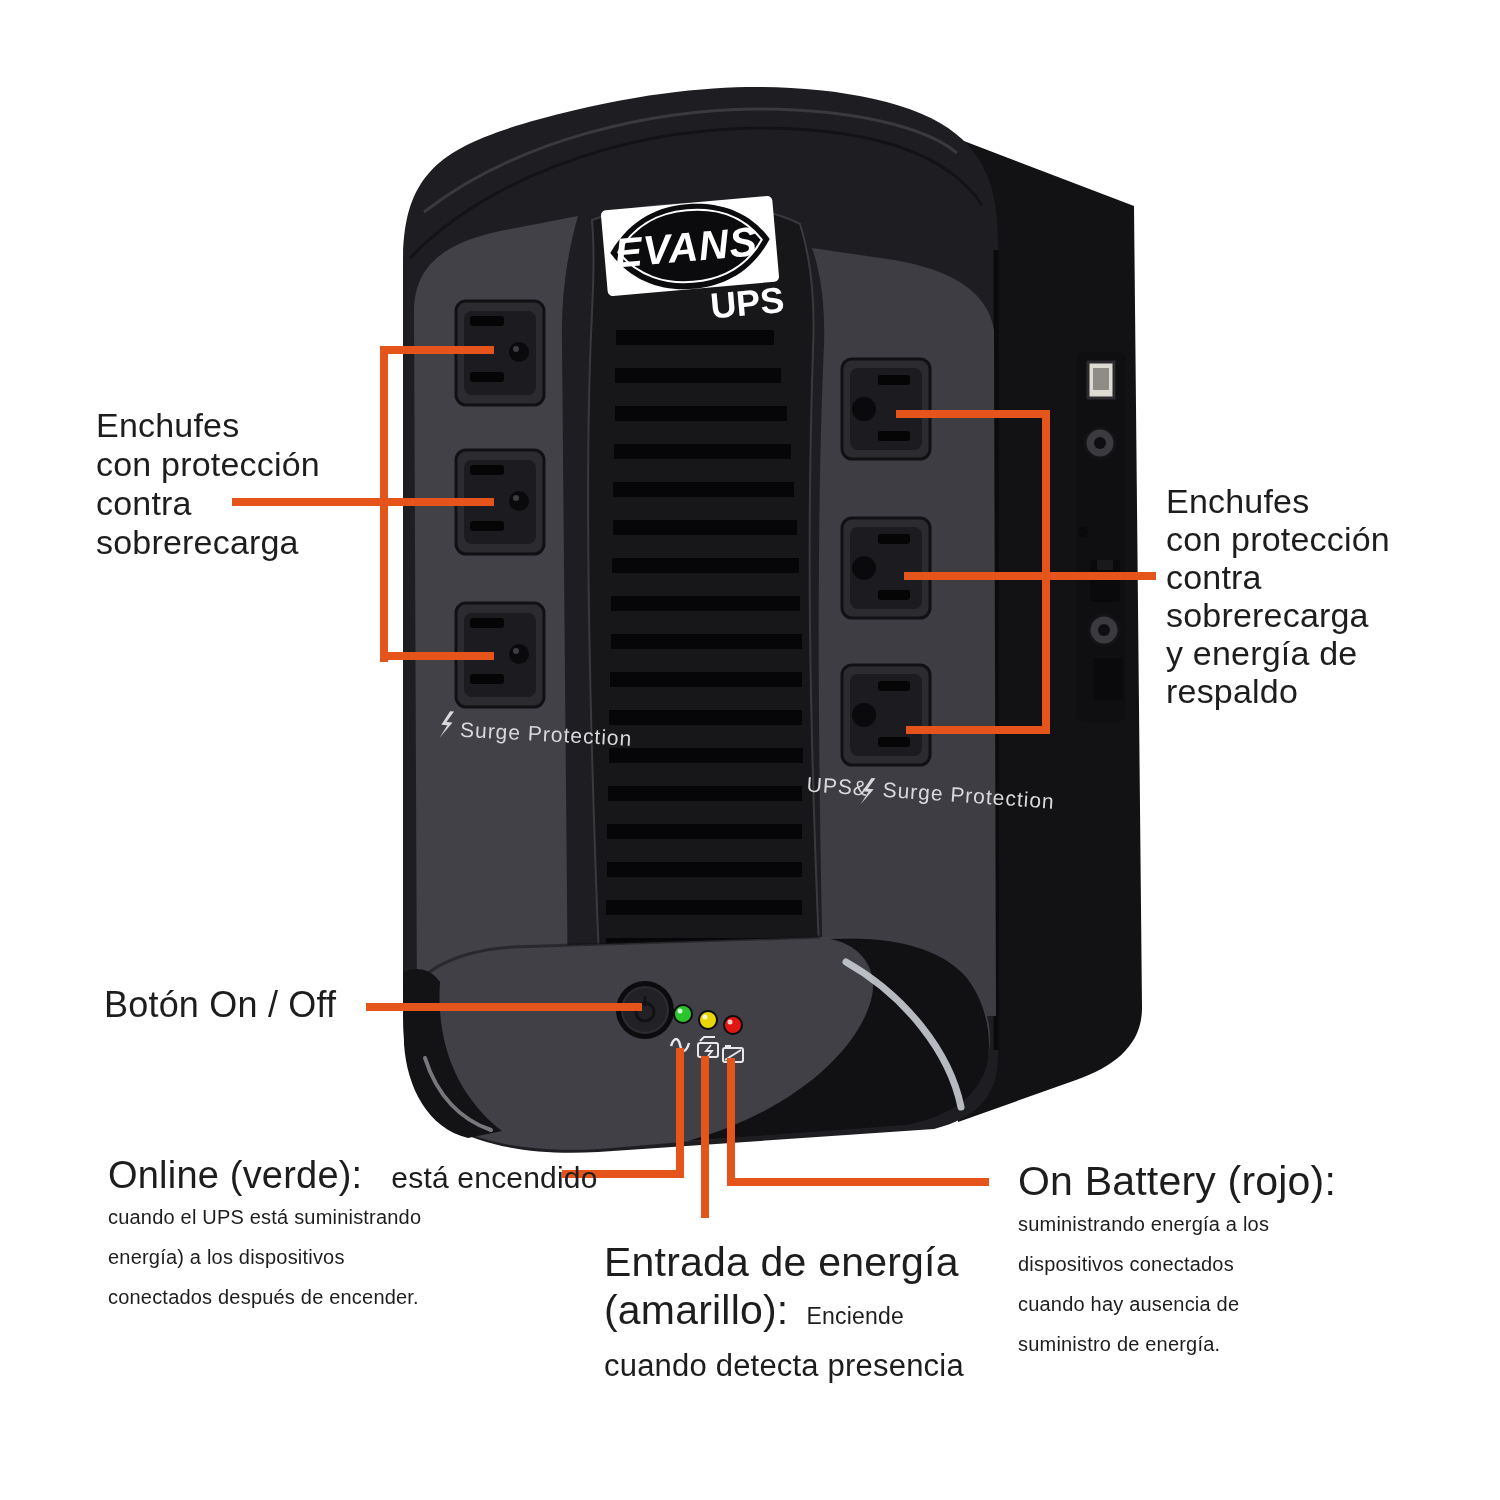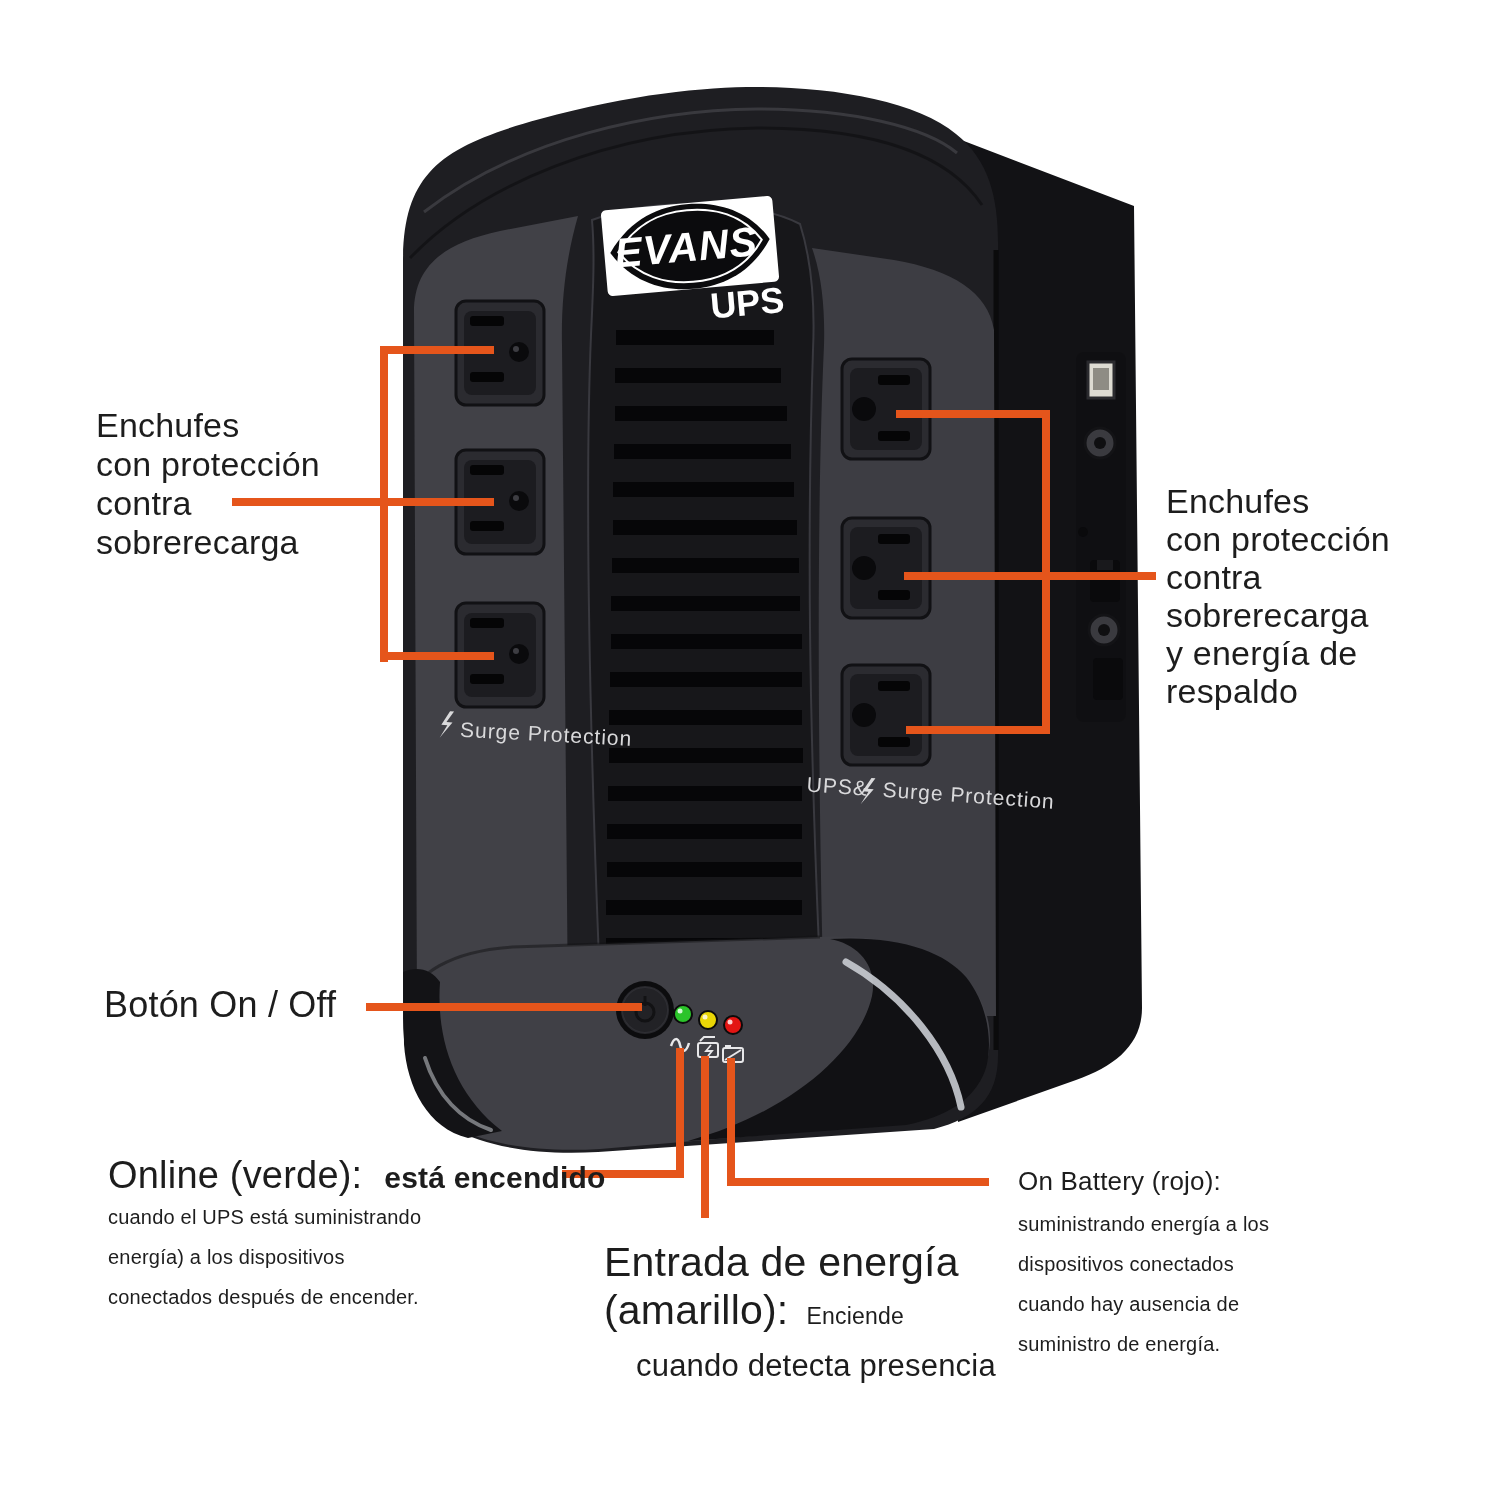--- a/index.html
+++ b/index.html
@@ -13,24 +13,24 @@
   
   .lbl{position:absolute;color:var(--text,#1d1d1d);letter-spacing:.2px;}
   .lbl-left   {left:96px;  top:406px;  font-size:34px; line-height:39px;}
   .lbl-right  {left:1166px;top:482px;  font-size:34px; line-height:38px;}
   .lbl-onoff  {left:104px; top:984px;  font-size:36px;}
   .lbl-online {left:108px; top:1153px;}
   .lbl-entrada{left:604px; top:1238px;}
   .lbl-onbatt {left:1018px;top:1158px;}
   .t-title   {font-size:38px;line-height:44px;}
   .t-title-xl{font-size:41px;line-height:48px;}
-  .t-title-bt{font-size:26px;line-height:46px;}
+  .t-title-bt{font-size:41px;line-height:46px;}
   .t-body    {font-size:20px;line-height:40px;}
-  .t-body-e  {font-size:31px;line-height:44px;margin-left:32px;}
-  .lead      {font-size:30px;margin-left:22px;font-weight:bold;}
+  .t-body-e  {font-size:31px;line-height:44px;}
+  .lead      {font-size:30px;margin-left:29px;}
   .lead2     {font-size:23px;margin-left:18px;}
   .row{white-space:nowrap;}
 </style>
 </head>
 <body>
 
 <div class="canvas">
 
   <svg class="dev" width="1500" height="1500" viewBox="0 0 1500 1500">
 

